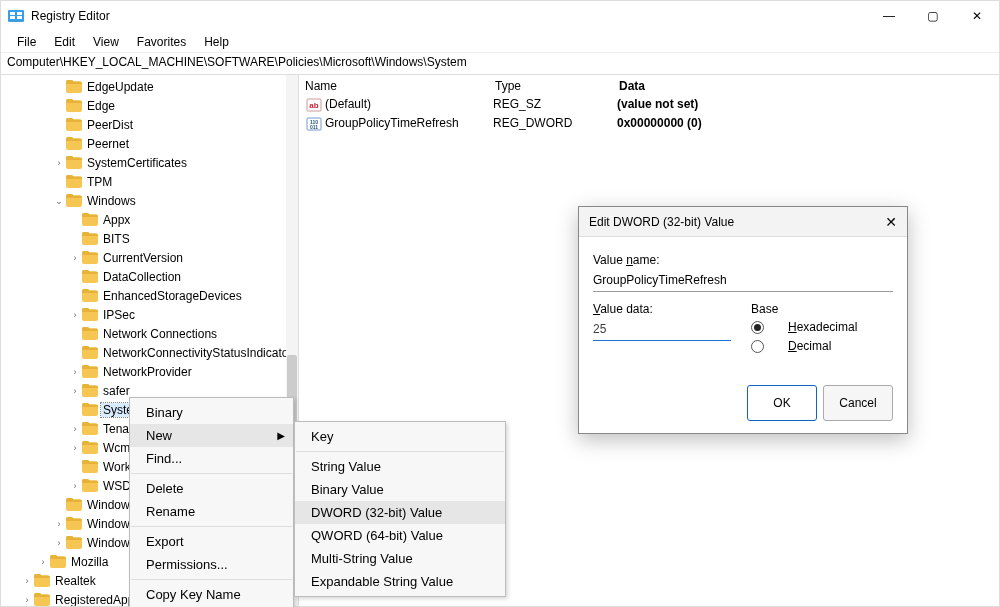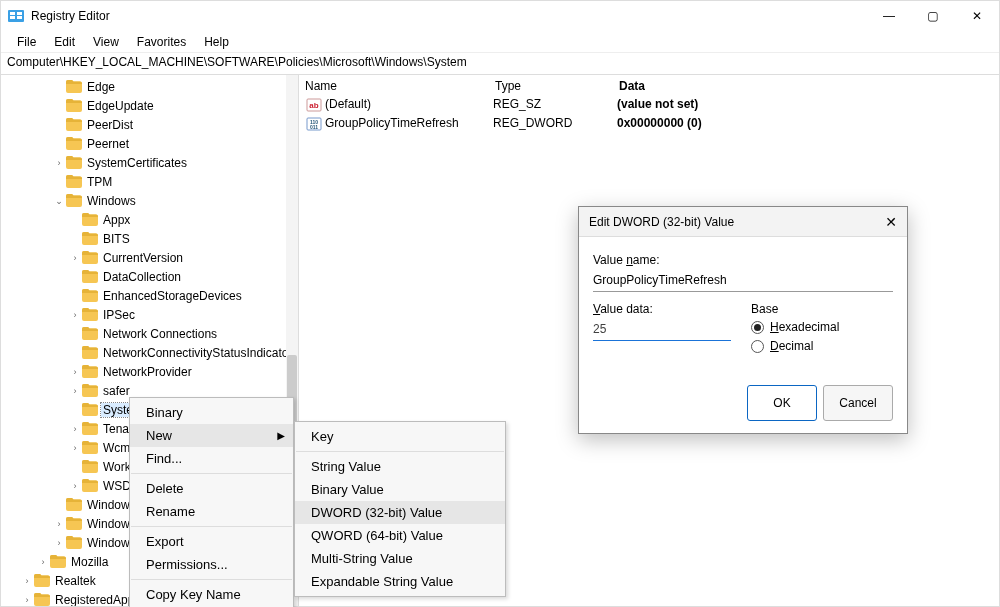--- a/index.html
+++ b/index.html
@@ -46,21 +46,21 @@
   .dialog { position: absolute; border: 1px solid #888; background: #fff; box-shadow: 0 6px 20px rgba(0,0,0,0.25); font-size: 12px; }
   .dlg-title { background: #f3f3f3; height: 30px; display: flex; align-items: center; padding: 0 10px; border-bottom: 1px solid #ddd; }
   .dlg-title .close { margin-left: auto; font-size: 14px; cursor: pointer; }
   .dlg-body { padding: 10px 14px 12px; }
   .fld-label { margin: 6px 0 4px; }
   .fld-input { width: 100%; border: none; border-bottom: 1px solid #999; padding: 2px 0 4px; font-size: 12px; background: transparent; }
   .fld-input.active { border-bottom: 1px solid #1a73d8; color: #404040; }
   .row2 { display: flex; gap: 20px; margin-top: 4px; }
   .row2 .left { flex: 0 0 138px; }
   .row2 .right { flex: 1; }
-  .radio-row { display: flex; align-items: center; gap: 6px; margin: 3px 0 5px; }
+  .radio-row { display: flex; align-items: center; gap: 24px; margin: 3px 0 5px; }
   .radio { width: 13px; height: 13px; border: 1px solid #555; border-radius: 50%; display: inline-flex; align-items: center; justify-content: center; }
   .radio.checked::after { content: ""; width: 7px; height: 7px; background: #222; border-radius: 50%; }
   .dlg-buttons { display: flex; gap: 6px; justify-content: flex-end; margin-top: 16px; }
   .dlg-btn { min-width: 70px; height: 36px; border: 1px solid #aaa; background: #f6f6f6; border-radius: 3px; font-size: 12px; text-align: center; padding: 0 12px; display: inline-flex; align-items: center; justify-content: center; cursor: pointer; margin-top: 11px; }
   .dlg-btn.primary { border-color: #0b66c3; background: #fff; color: #000; }
   .u { text-decoration: underline; }
 </style>
 </head>
 <body>
 
@@ -99,32 +99,32 @@
       <div class="tree-inner" id="tree">
           <div class="node">
             <span class="indent" style="width:52px"></span>
             <span class="expander"></span>
             <span class="fld">
               <svg viewBox="0 0 16 13">
                 <path d="M0 2 Q0 0 2 0 L6 0 L7.5 1.5 L14 1.5 Q16 1.5 16 3.5 L16 11 Q16 13 14 13 L2 13 Q0 13 0 11 Z" fill="#f6c653"></path>
                 <path d="M0 4 L16 4 L16 3.5 Q16 1.5 14 1.5 L7.5 1.5 L6 0 L2 0 Q0 0 0 2 Z" fill="#e6b338"></path>
               </svg>
             </span>
+            <span class="lbl">EdgeUpdate</span>
+          </div>
+          <div class="node">
+            <span class="indent" style="width:52px"></span>
+            <span class="expander"></span>
+            <span class="fld">
+              <svg viewBox="0 0 16 13">
+                <path d="M0 2 Q0 0 2 0 L6 0 L7.5 1.5 L14 1.5 Q16 1.5 16 3.5 L16 11 Q16 13 14 13 L2 13 Q0 13 0 11 Z" fill="#f6c653"></path>
+                <path d="M0 4 L16 4 L16 3.5 Q16 1.5 14 1.5 L7.5 1.5 L6 0 L2 0 Q0 0 0 2 Z" fill="#e6b338"></path>
+              </svg>
+            </span>
             <span class="lbl">Edge</span>
-          </div>
-          <div class="node">
-            <span class="indent" style="width:52px"></span>
-            <span class="expander"></span>
-            <span class="fld">
-              <svg viewBox="0 0 16 13">
-                <path d="M0 2 Q0 0 2 0 L6 0 L7.5 1.5 L14 1.5 Q16 1.5 16 3.5 L16 11 Q16 13 14 13 L2 13 Q0 13 0 11 Z" fill="#f6c653"></path>
-                <path d="M0 4 L16 4 L16 3.5 Q16 1.5 14 1.5 L7.5 1.5 L6 0 L2 0 Q0 0 0 2 Z" fill="#e6b338"></path>
-              </svg>
-            </span>
-            <span class="lbl">EdgeUpdate</span>
           </div>
           <div class="node">
             <span class="indent" style="width:52px"></span>
             <span class="expander"></span>
             <span class="fld">
               <svg viewBox="0 0 16 13">
                 <path d="M0 2 Q0 0 2 0 L6 0 L7.5 1.5 L14 1.5 Q16 1.5 16 3.5 L16 11 Q16 13 14 13 L2 13 Q0 13 0 11 Z" fill="#f6c653"></path>
                 <path d="M0 4 L16 4 L16 3.5 Q16 1.5 14 1.5 L7.5 1.5 L6 0 L2 0 Q0 0 0 2 Z" fill="#e6b338"></path>
               </svg>
             </span>

